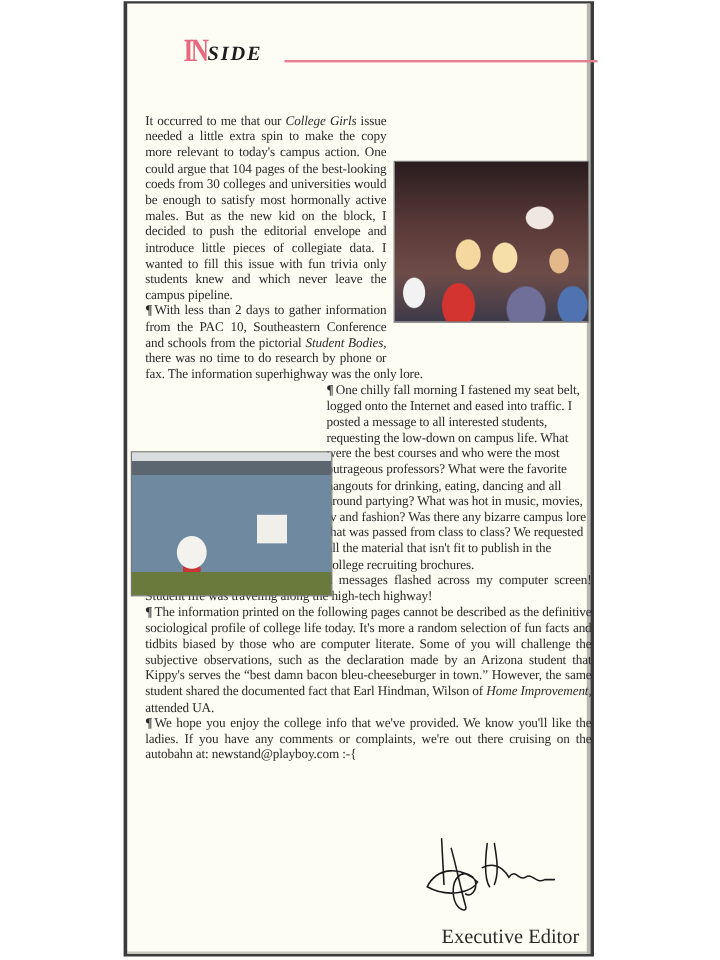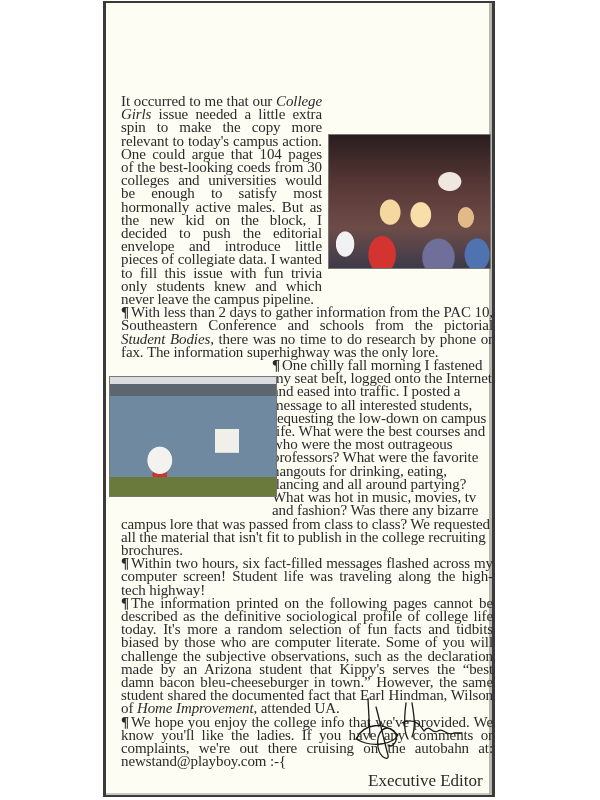--- a/index.html
+++ b/index.html
@@ -26,21 +26,21 @@
   }
   .hdr-side {
     position: absolute; left: 20px; top: 5px;
     font-family: "Liberation Serif", serif; font-weight: bold; font-style: italic;
     font-size: 17px; letter-spacing: 1.5px; color: #1d1d1d; line-height: 18px;
   }
   .hdr-rule {
     position: absolute; left: 84px; top: 19px; right: 0; height: 1.5px; background: #e57f92;
   }
   .text {
-    position: absolute; color: #2a2a2a; font-size: 15px; line-height: 13.2px;
+    position: absolute; color: #2a2a2a; font-size: 11px; line-height: 13.2px;
     letter-spacing: -0.1px;
   }
   .text p { margin: 0; }
   .pil { font-weight: bold; margin-right: 2px; }
   .photo { position: absolute; overflow: hidden; border: 1px solid #777; }
   .photo-crowd {
     left: 222px; top: 131px; width: 161px; height: 133px;
     background:
       radial-gradient(ellipse 18px 22px at 38% 58%, #f5d7a0 0 55%, transparent 60%),
       radial-gradient(ellipse 18px 22px at 57% 60%, #f7dfaa 0 55%, transparent 60%),
@@ -64,20 +64,25 @@
   .signature { position: absolute; left: 248px; top: 690px; width: 112px; height: 70px; }
   .sig-title {
     position: absolute; left: 262px; top: 768px; font-size: 17px; color: #2a2a2a;
   }
 </style>
 </head>
 <body>
 
 <div class="page" data-name="magazine-page">
 
+  <div class="header" data-name="inside-header">
+    <span class="hdr-in" data-name="header-initial">IN</span>
+    <span class="hdr-side" data-name="header-title">SIDE</span>
+    <div class="hdr-rule" data-name="header-rule"></div>
+  </div>
 
   <div class="photo photo-crowd" data-name="crowd-photo"></div>
 
   <div class="text" id="body" data-name="article-body" style="left:15px; top:92px; width:372px;">
     <div style="float:right; width:165px; height:162px; margin-top:40px; margin-left:6px;" data-name="crowd-photo-float"></div>
     <p style="text-align:justify;">
       <span data-name="p1-lead">It occurred to me that our </span><i data-name="p1-italic">College Girls</i><span data-name="p1-body"> issue needed a little extra spin to make the copy more relevant to today's campus action. One could argue that 104 pages of the best-looking coeds from 30 colleges and universities would be enough to satisfy most hormonally active males. But as the new kid on the block, I decided to push the editorial envelope and introduce little pieces of collegiate data. I wanted to fill this issue with fun trivia only students knew and which never leave the campus pipeline.</span>
     </p>
     <p style="text-align:justify;">
       <span class="pil" data-name="pilcrow-icon">¶</span><span data-name="p2-lead">With less than 2 days to gather information from the PAC 10, Southeastern Conference and schools from the pictorial </span><i data-name="p2-italic">Student Bodies,</i><span data-name="p2-body"> there was no time to do research by phone or fax. The information superhighway was the only lore.</span>

